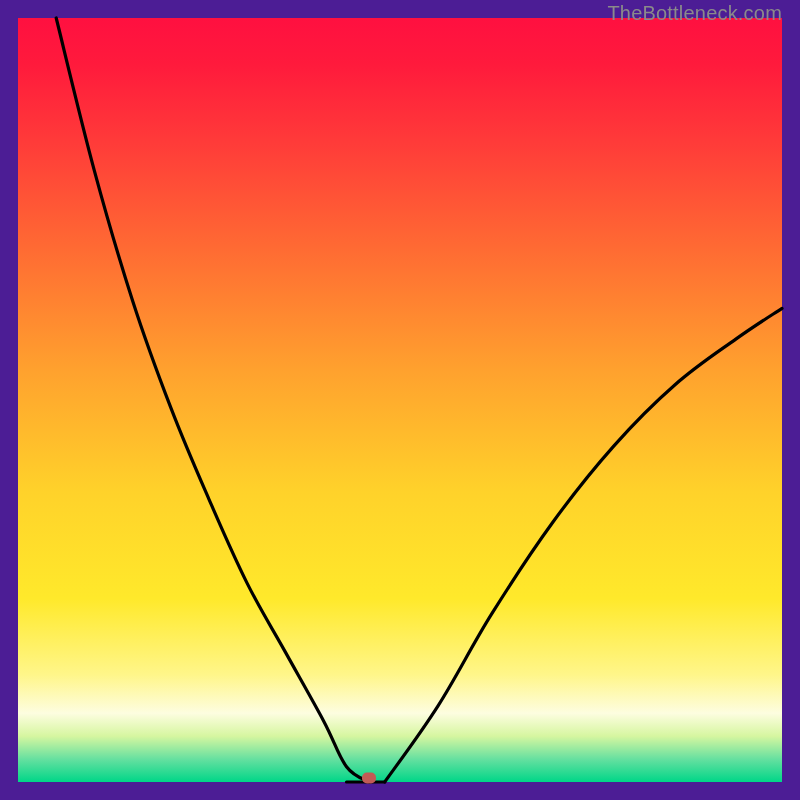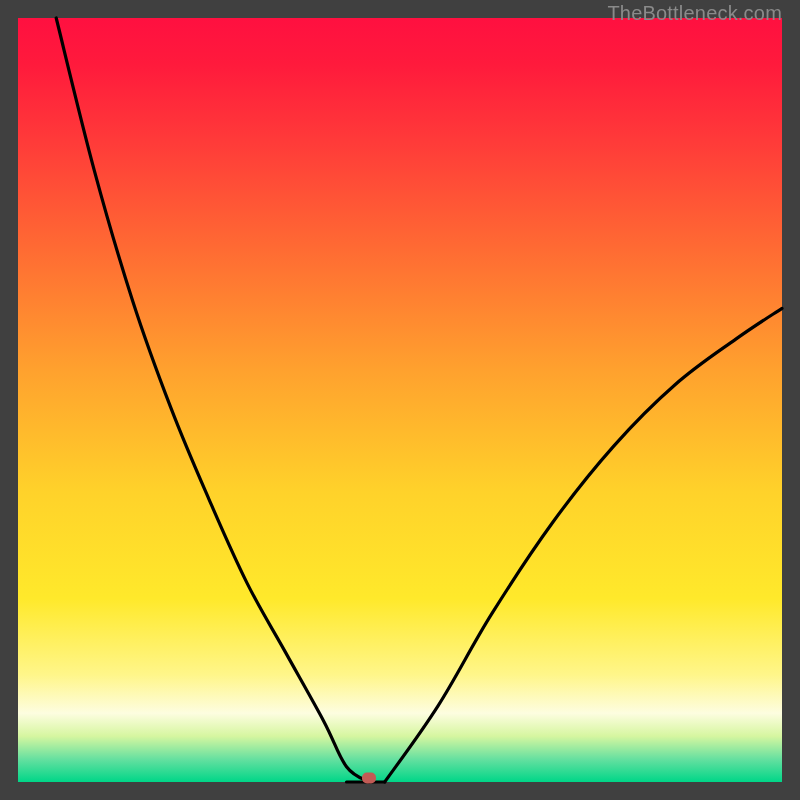--- a/index.html
+++ b/index.html
@@ -8,21 +8,21 @@
     width: 800px;
     height: 800px;
     background: #000;
     overflow: hidden;
     font-family: Arial, Helvetica, sans-serif;
   }
   .frame {
     position: relative;
     width: 800px;
     height: 800px;
-    background: #404040;
+    background: #4c1d95;
   }
   .gradient {
     position: absolute;
     left: 18px;
     top: 18px;
     width: 764px;
     height: 764px;
     
     background: linear-gradient(
       to bottom,

